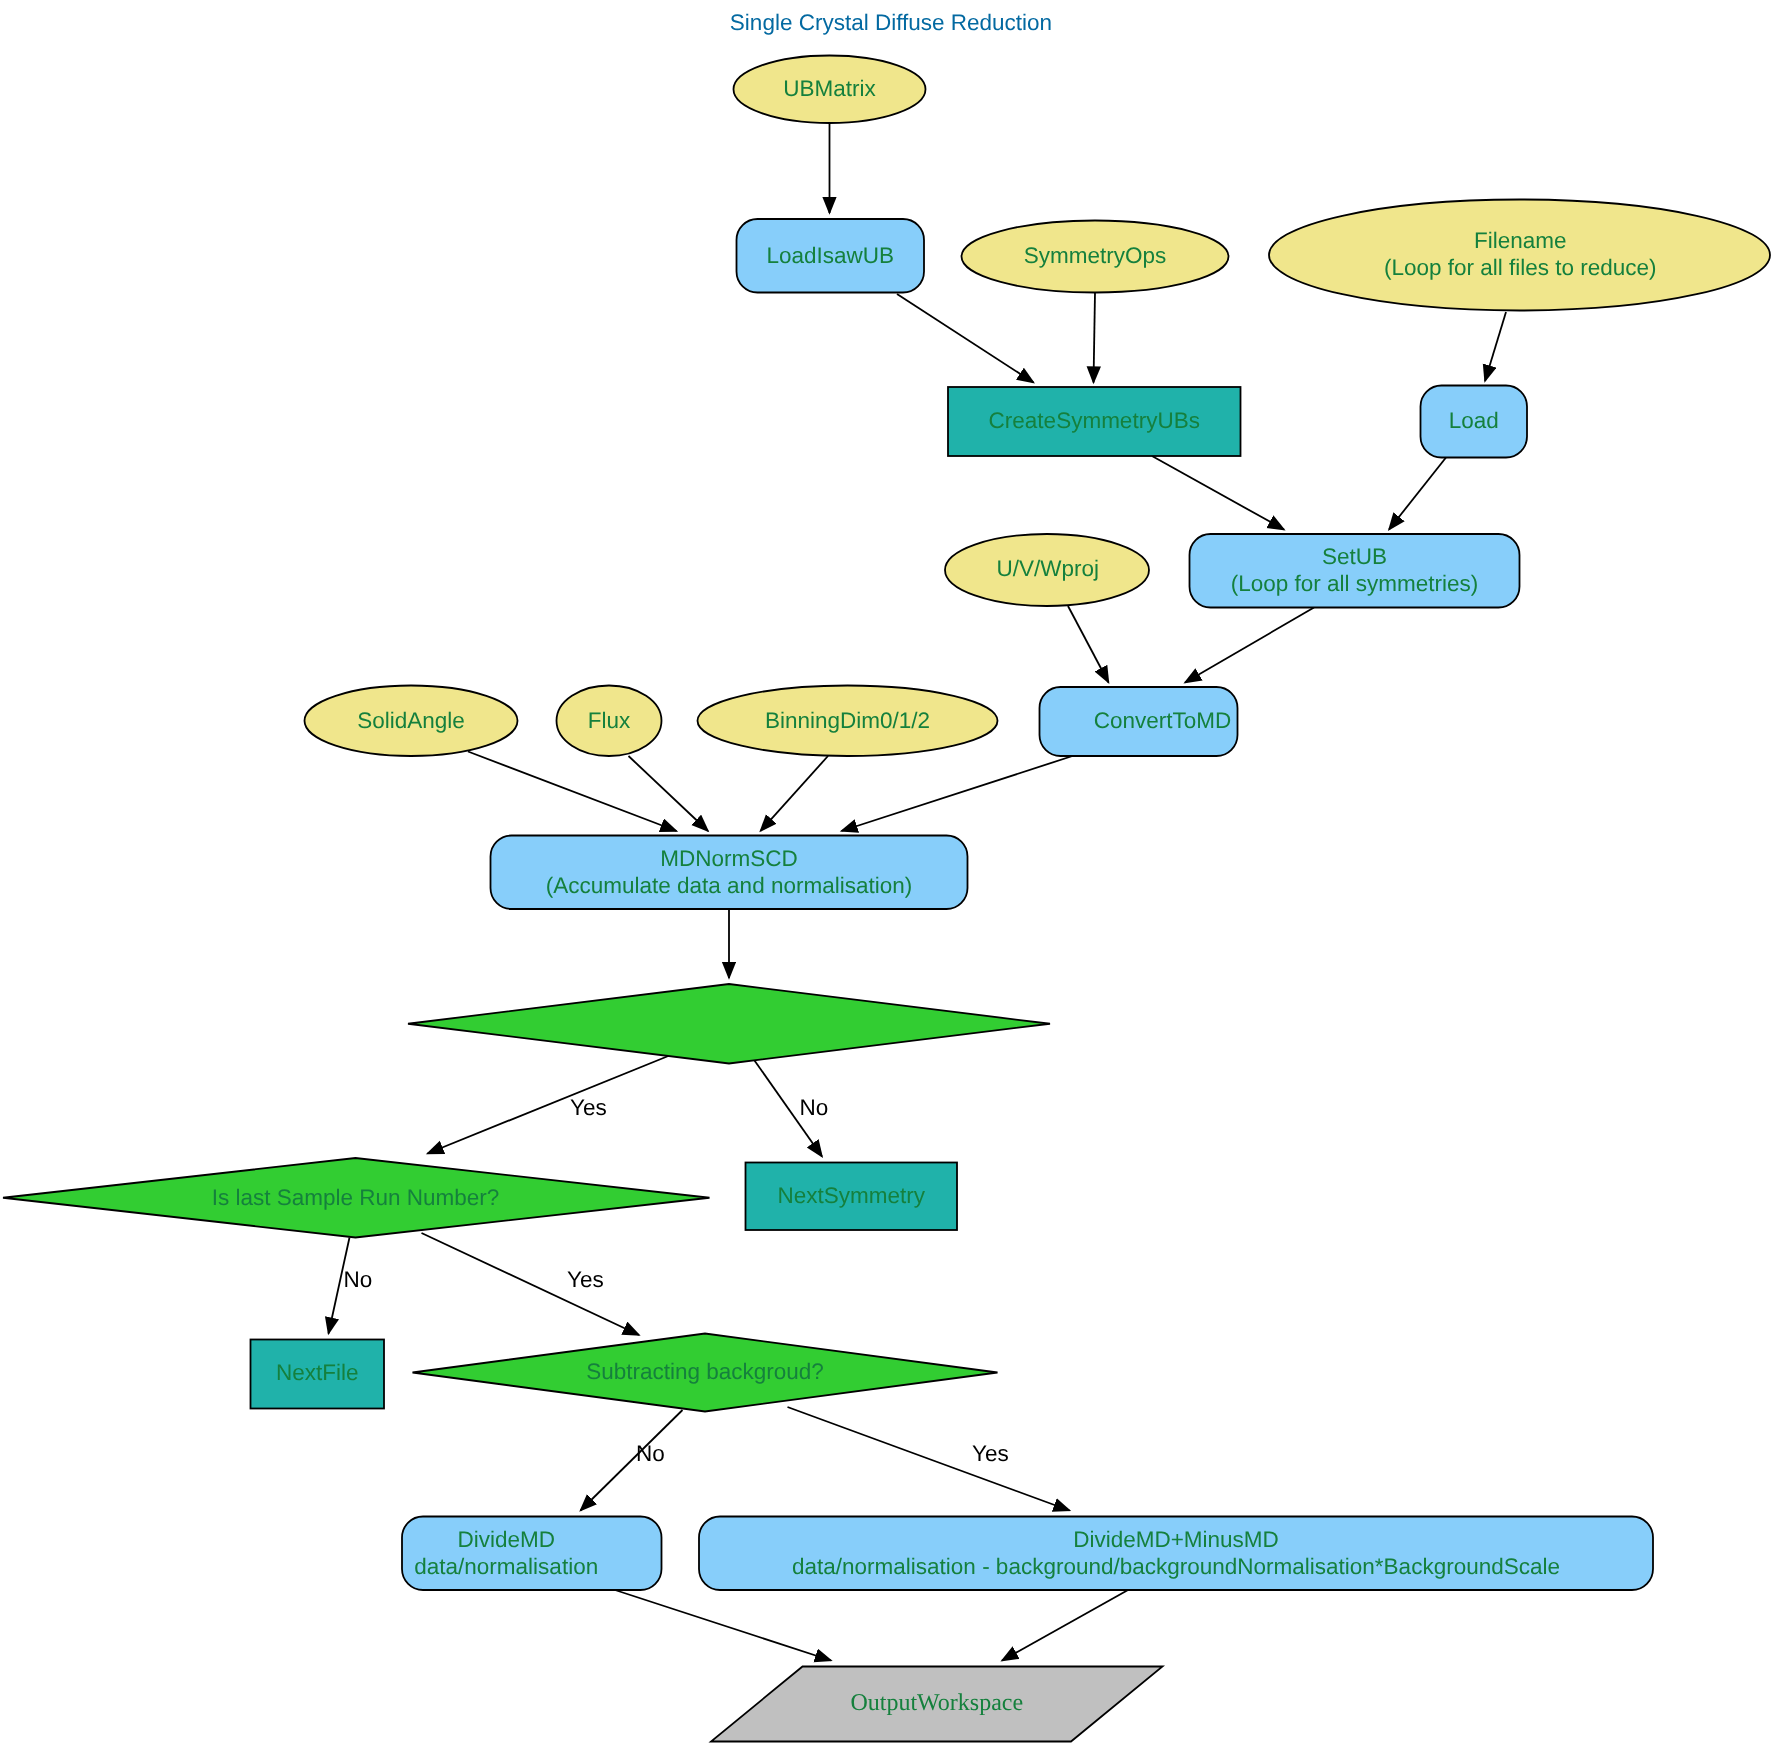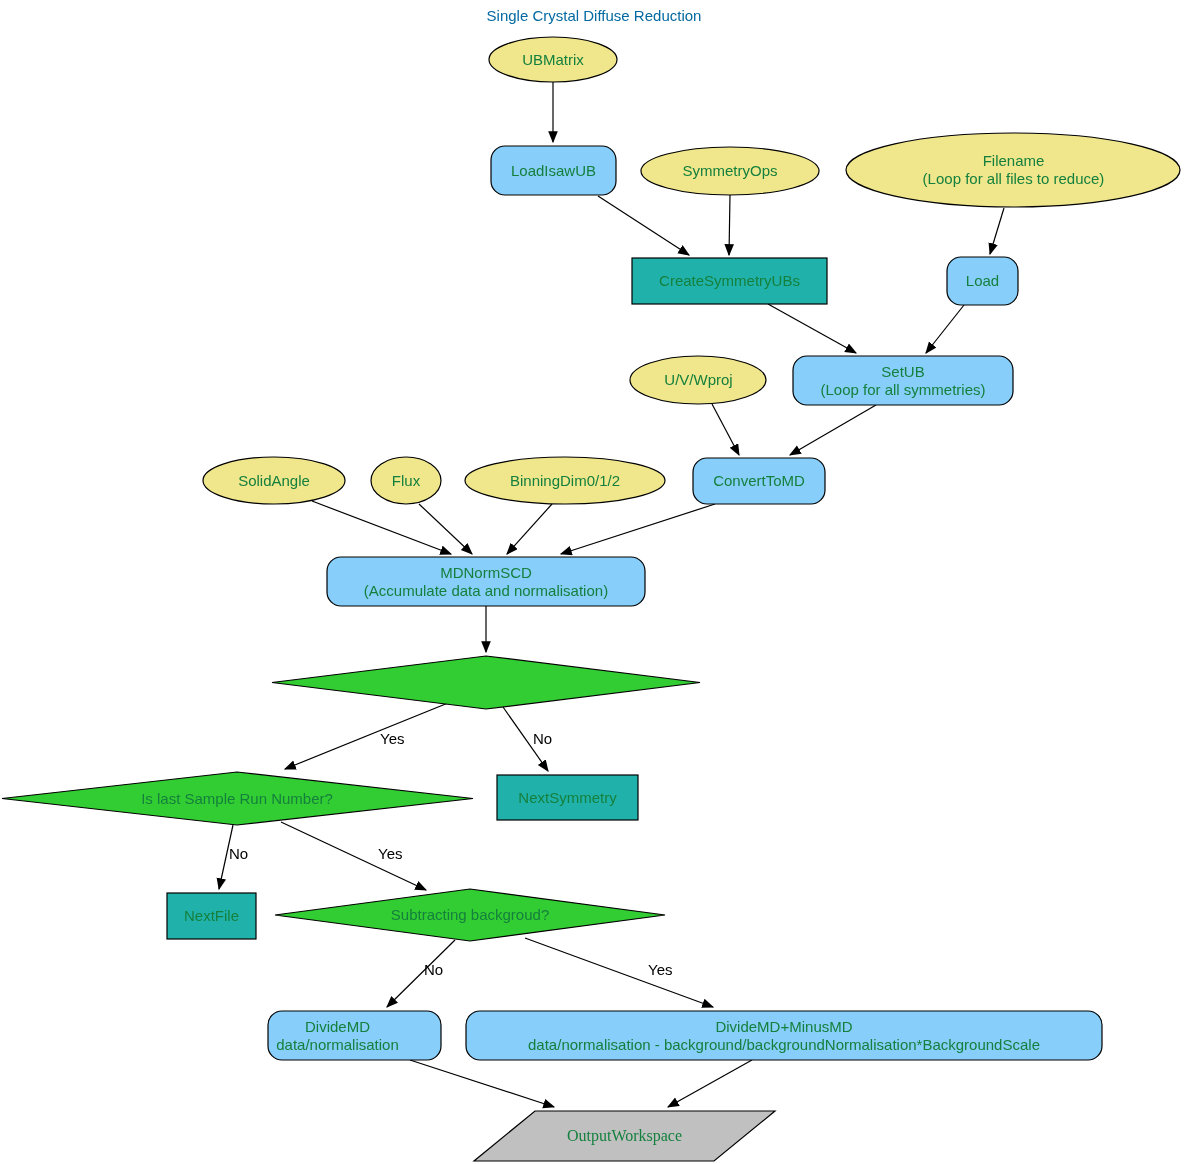--- a/index.html
+++ b/index.html
@@ -84,21 +84,21 @@
     <span>Filename</span>
     <span>(Loop for all files to reduce)</span>
   </div>
   <div class="node-label" style="left:632px;top:258px;width:195px;height:46px;">CreateSymmetryUBs</div>
   <div class="node-label" style="left:947px;top:257px;width:71px;height:48px;">Load</div>
   <div class="node-label" style="left:630px;top:356px;width:137px;height:48px;">U/V/Wproj</div>
   <div class="node-label" style="left:793px;top:356px;width:220px;height:49px;">
     <span>SetUB</span>
     <span>(Loop for all symmetries)</span>
   </div>
-  <div class="node-label" style="left:693px;top:458px;width:132px;height:46px;">ConvertToMD</div>
+  <div class="node-label" style="left:693px;top:458px;width:132px;height:46px;padding-left:16px;">ConvertToMD</div>
   <div class="node-label" style="left:203px;top:457px;width:142px;height:47px;">SolidAngle</div>
   <div class="node-label" style="left:371px;top:457px;width:70px;height:47px;">Flux</div>
   <div class="node-label" style="left:465px;top:457px;width:200px;height:47px;">BinningDim0/1/2</div>
   <div class="node-label" style="left:327px;top:557px;width:318px;height:49px;align-items:center;">
     <span>MDNormSCD</span>
     <span>(Accumulate data and normalisation)</span>
   </div>
   <div class="node-label" style="left:497px;top:775px;width:141px;height:45px;">NextSymmetry</div>
   <div class="node-label" style="left:17px;top:772px;width:440px;height:53px;">Is last Sample Run Number?</div>
   <div class="node-label" style="left:167px;top:893px;width:89px;height:46px;">NextFile</div>

